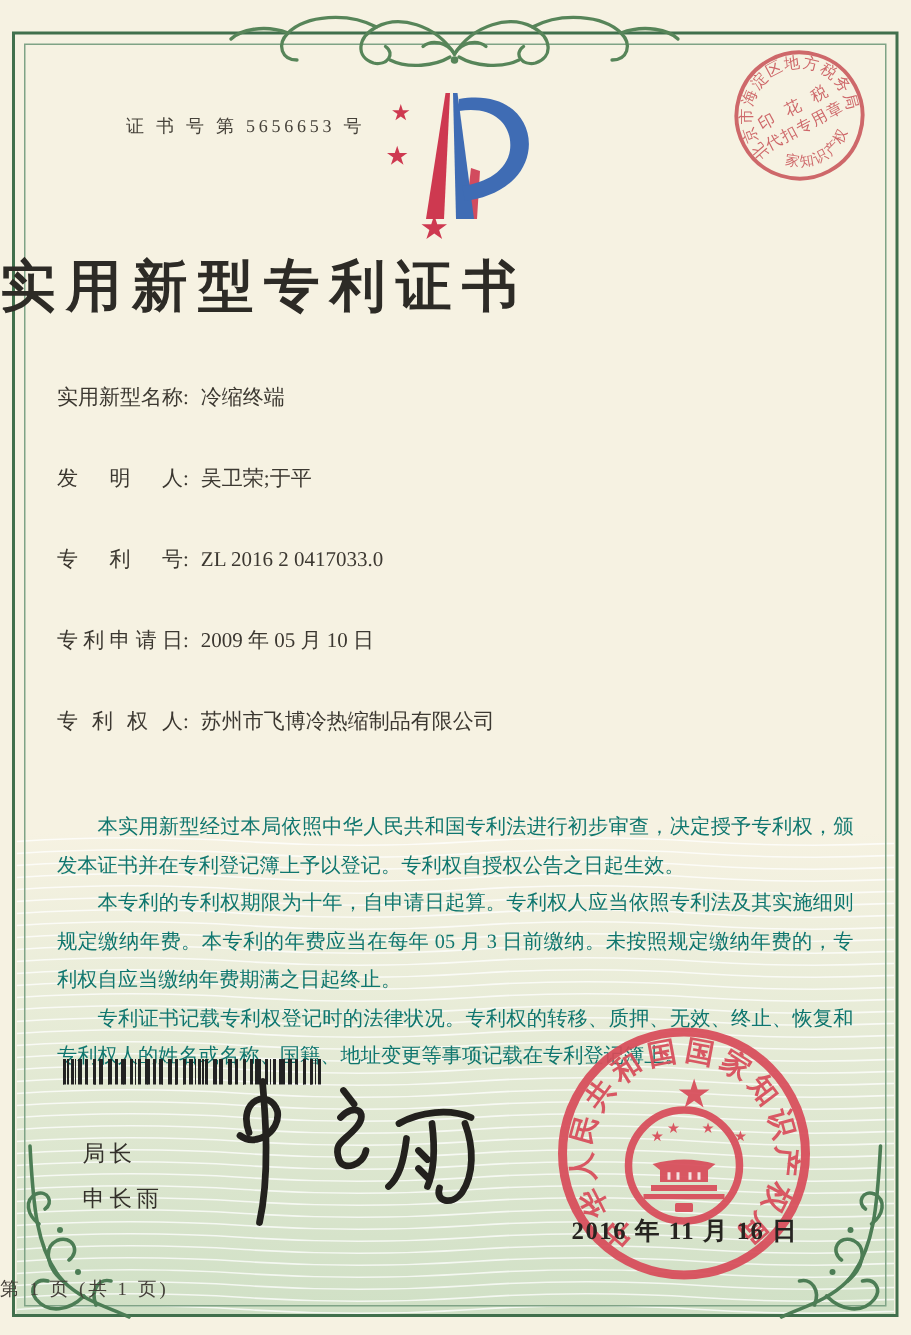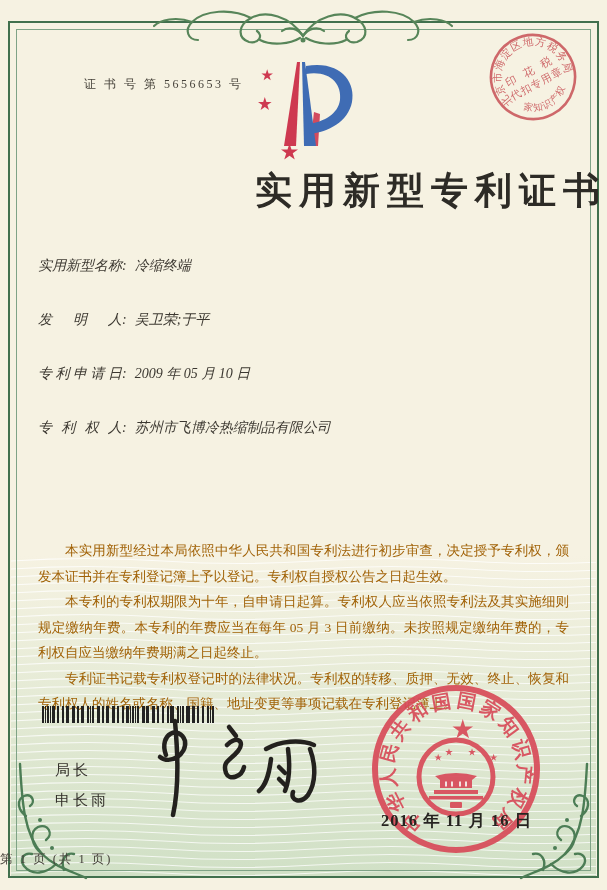--- a/index.html
+++ b/index.html
@@ -6,30 +6,30 @@
   body{width:607px;height:890px;background:#f6f2e2;position:relative;overflow:hidden;
        font-family:"Liberation Serif","DejaVu Serif",serif;color:#3c3831;}
   .abs{position:absolute;}
   
   .tint{left:11px;top:555px;width:585px;height:322px;overflow:hidden;z-index:0;
         background:linear-gradient(to bottom,rgba(221,231,210,0) 0%,rgba(216,229,204,.45) 35%,rgba(206,223,196,.95) 100%);}
   .frame-outer{left:8px;top:21px;right:8px;bottom:12px;border:2.5px solid #41704d;z-index:1;pointer-events:none;}
   .frame-inner{left:16px;top:29px;right:16px;bottom:19px;border:1px solid #7fa386;z-index:1;pointer-events:none;}
   
   .cert-no{left:36px;top:76px;font-size:12px;letter-spacing:2.5px;color:#46423a;z-index:2;margin-left:48px;}
-  .title{left:0;right:0;top:166px;text-align:right;font-size:37px;font-weight:600;
+  .title{left:0;right:0;top:166px;text-align:left;font-size:37px;font-weight:600;
          letter-spacing:7px;color:#2d2b26;z-index:2;margin:0;}
   
-  .fields{left:38px;top:255px;width:540px;z-index:2;font-size:14px;font-style:italic;}
+  .fields{left:38px;top:255px;width:540px;z-index:2;font-size:14px;}
   .field{margin-bottom:33px;line-height:21px;white-space:nowrap;}
   .field .lbl{display:inline-block;width:84px;text-align:justify;text-align-last:justify;}
   .field .colon{display:inline-block;margin-right:8px;}
   
   .paras{left:38px;top:538px;width:531px;z-index:2;font-size:13.5px;line-height:25.5px;
-         text-align:justify;color:#a16207;}
+         text-align:justify;color:#0f766e;}
   .paras p{margin:0;text-indent:2em;}
   
   .barcode{left:42px;top:706px;width:173px;height:17px;z-index:2;
     background-image:
       repeating-linear-gradient(90deg,#222 0 2px,transparent 2px 5px),
       repeating-linear-gradient(90deg,#222 0 1px,transparent 1px 8px),
       repeating-linear-gradient(90deg,transparent 0 3px,#222 3px 4px,transparent 4px 9px);}
   .director{left:55px;top:755px;z-index:2;font-size:15px;letter-spacing:3px;line-height:30px;color:#33302a;}
   .signature{left:130px;top:715px;z-index:2;}
   .seal{left:368px;top:680px;z-index:3;opacity:.92;}
@@ -166,20 +166,21 @@
     <text x="0" y="-3" font-size="11" letter-spacing="3" stroke="none" text-anchor="middle">印 花 税</text>
     <text x="0" y="11" font-size="10.5" letter-spacing="1" stroke="none" text-anchor="middle">代扣专用章</text>
   </g>
 </svg>
 
 <h1 class="abs title">实用新型专利证书</h1>
 
 <div class="abs fields">
   <div class="field"><span class="lbl">实用新型名称</span><span class="colon">:</span><span>冷缩终端</span></div>
   <div class="field"><span class="lbl">发明人</span><span class="colon">:</span><span>吴卫荣;于平</span></div>
+  <div class="field"><span class="lbl">专利号</span><span class="colon">:</span><span>ZL 2016 2 0417033.0</span></div>
   <div class="field"><span class="lbl">专利申请日</span><span class="colon">:</span><span>2009 年 05 月 10 日</span></div>
   <div class="field"><span class="lbl">专利权人</span><span class="colon">:</span><span>苏州市飞博冷热缩制品有限公司</span></div>
 </div>
 
 <div class="abs paras">
   <p>本实用新型经过本局依照中华人民共和国专利法进行初步审查，决定授予专利权，颁发本证书并在专利登记簿上予以登记。专利权自授权公告之日起生效。</p>
   <p>本专利的专利权期限为十年，自申请日起算。专利权人应当依照专利法及其实施细则规定缴纳年费。本专利的年费应当在每年 05 月 3 日前缴纳。未按照规定缴纳年费的，专利权自应当缴纳年费期满之日起终止。</p>
   <p>专利证书记载专利权登记时的法律状况。专利权的转移、质押、无效、终止、恢复和专利权人的姓名或名称、国籍、地址变更等事项记载在专利登记簿上。</p>
 </div>
 

